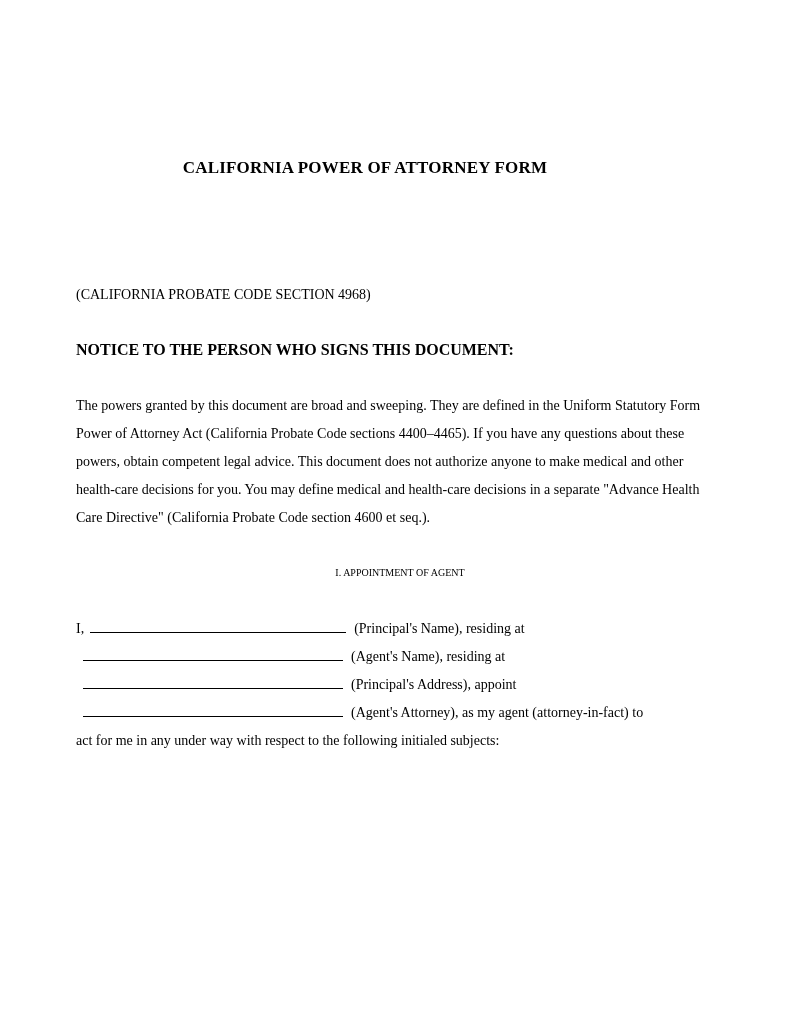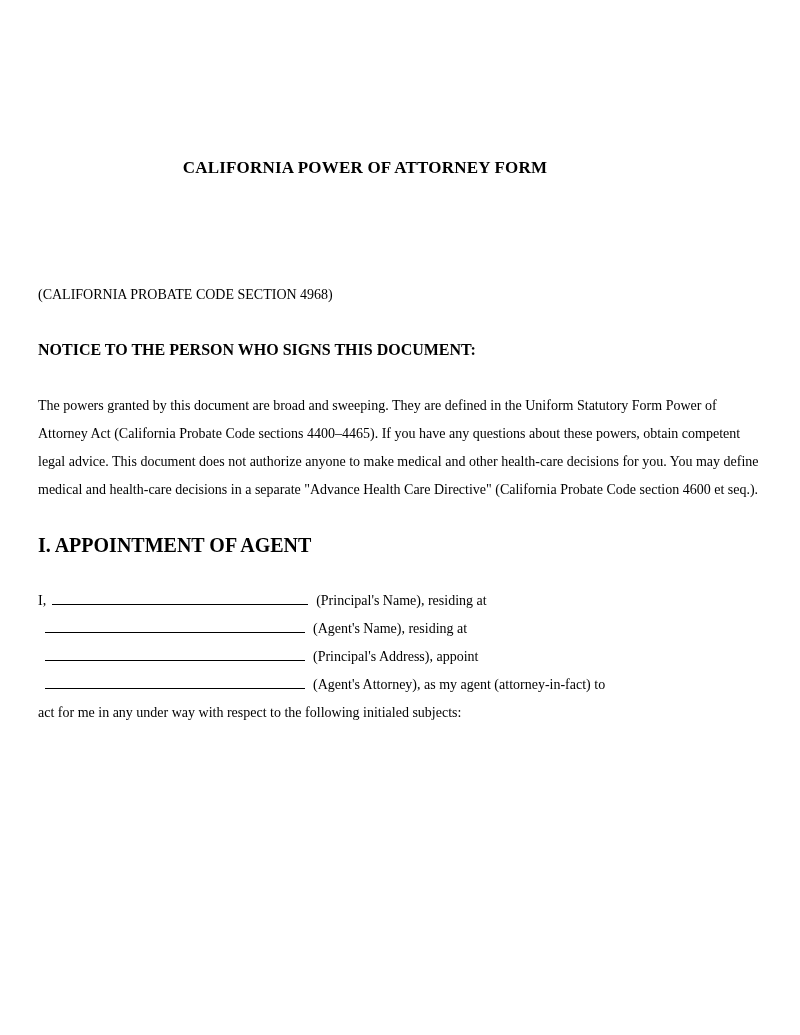--- a/index.html
+++ b/index.html
@@ -5,21 +5,21 @@
   html, body {
     margin: 0;
     padding: 0;
     background: #ffffff;
   }
   .page {
     position: relative;
     width: 800px;
     height: 762px;
     box-sizing: border-box;
-    padding: 0 38px;
+    padding: 0 76px;
     background: #ffffff;
     color: #000000;
     font-family: "Liberation Serif", "DejaVu Serif", serif;
     font-size: 14px;
     overflow: hidden;
   }
   .doc-title {
     margin: 156px 70px 0 0;
     text-align: center;
     font-size: 17px;
@@ -37,23 +37,24 @@
     font-size: 16px;
     font-weight: bold;
     line-height: 28px;
   }
   .body-para {
     margin: 28px 0 0 0;
     line-height: 28px;
   }
   .section-heading {
     margin: 27px 0 0 0;
-    font-size: 20px;
-    font-weight: bold;
+    font-size: 10px;
+    font-weight: normal;
     line-height: 28px;
+    text-align: center;
   }
   .form-block {
     margin: 28px 0 0 0;
   }
   .form-line {
     line-height: 28px;
     white-space: nowrap;
   }
   .blank {
     display: inline-block;

